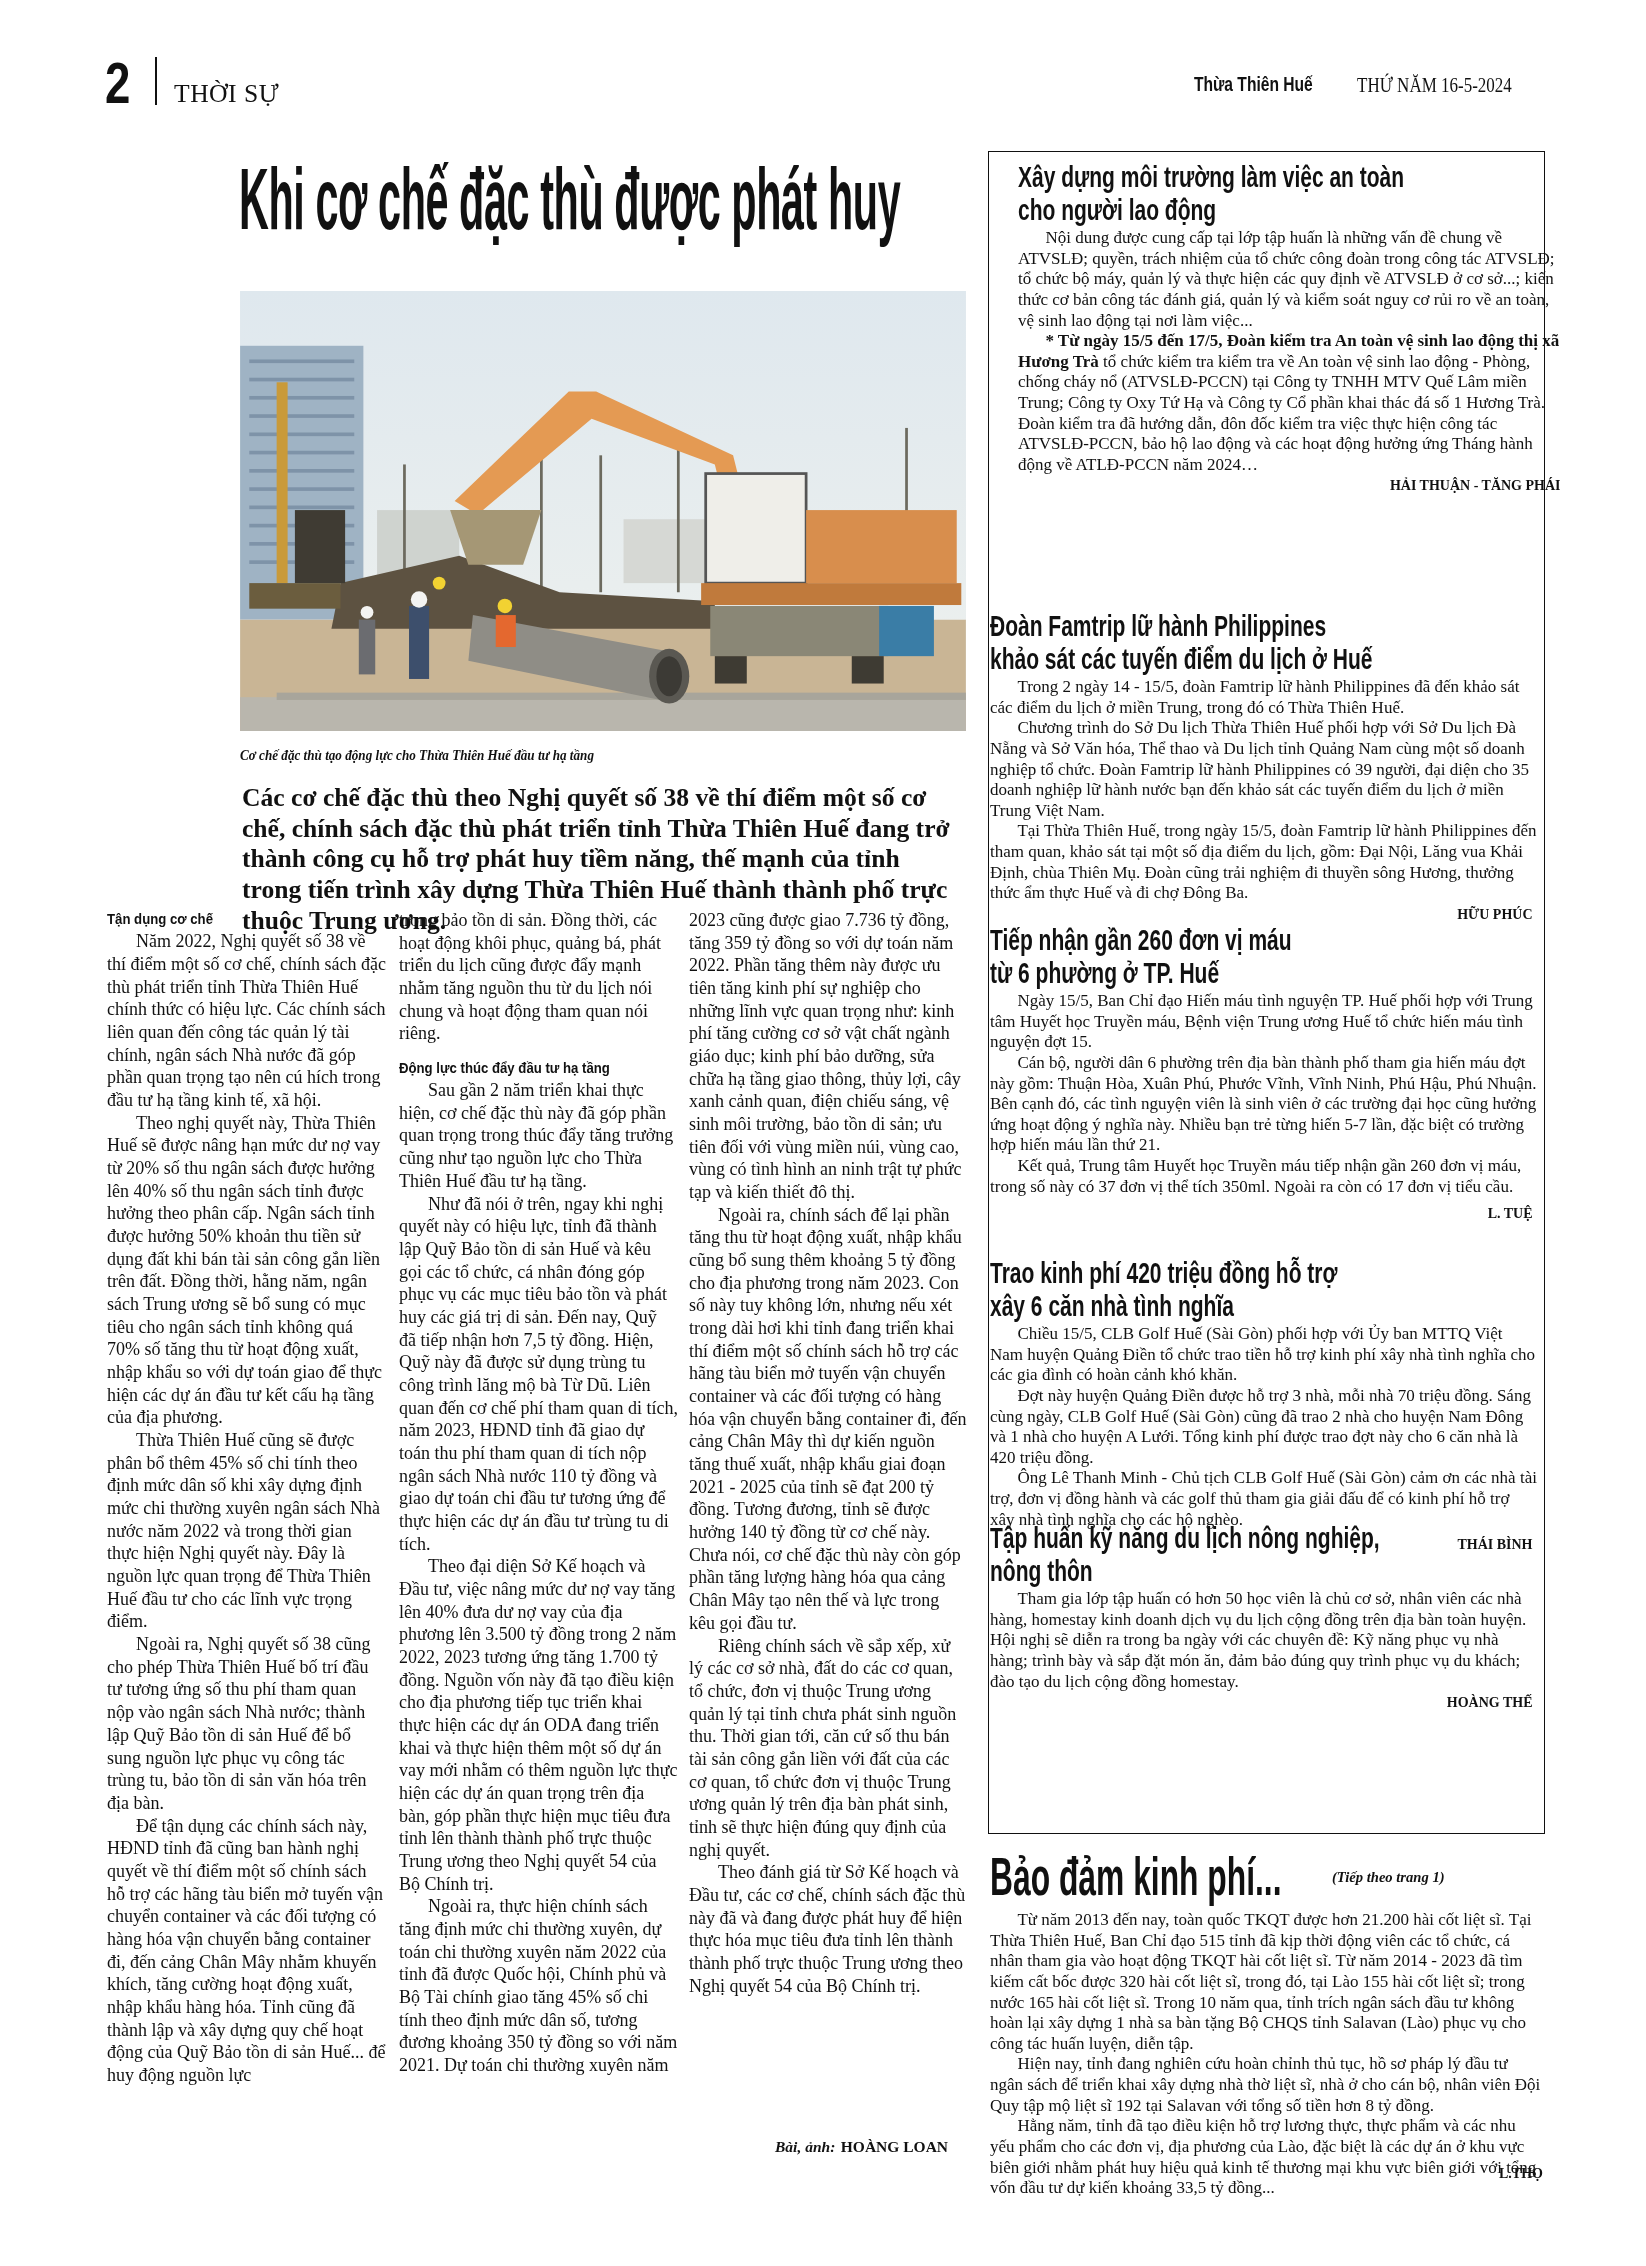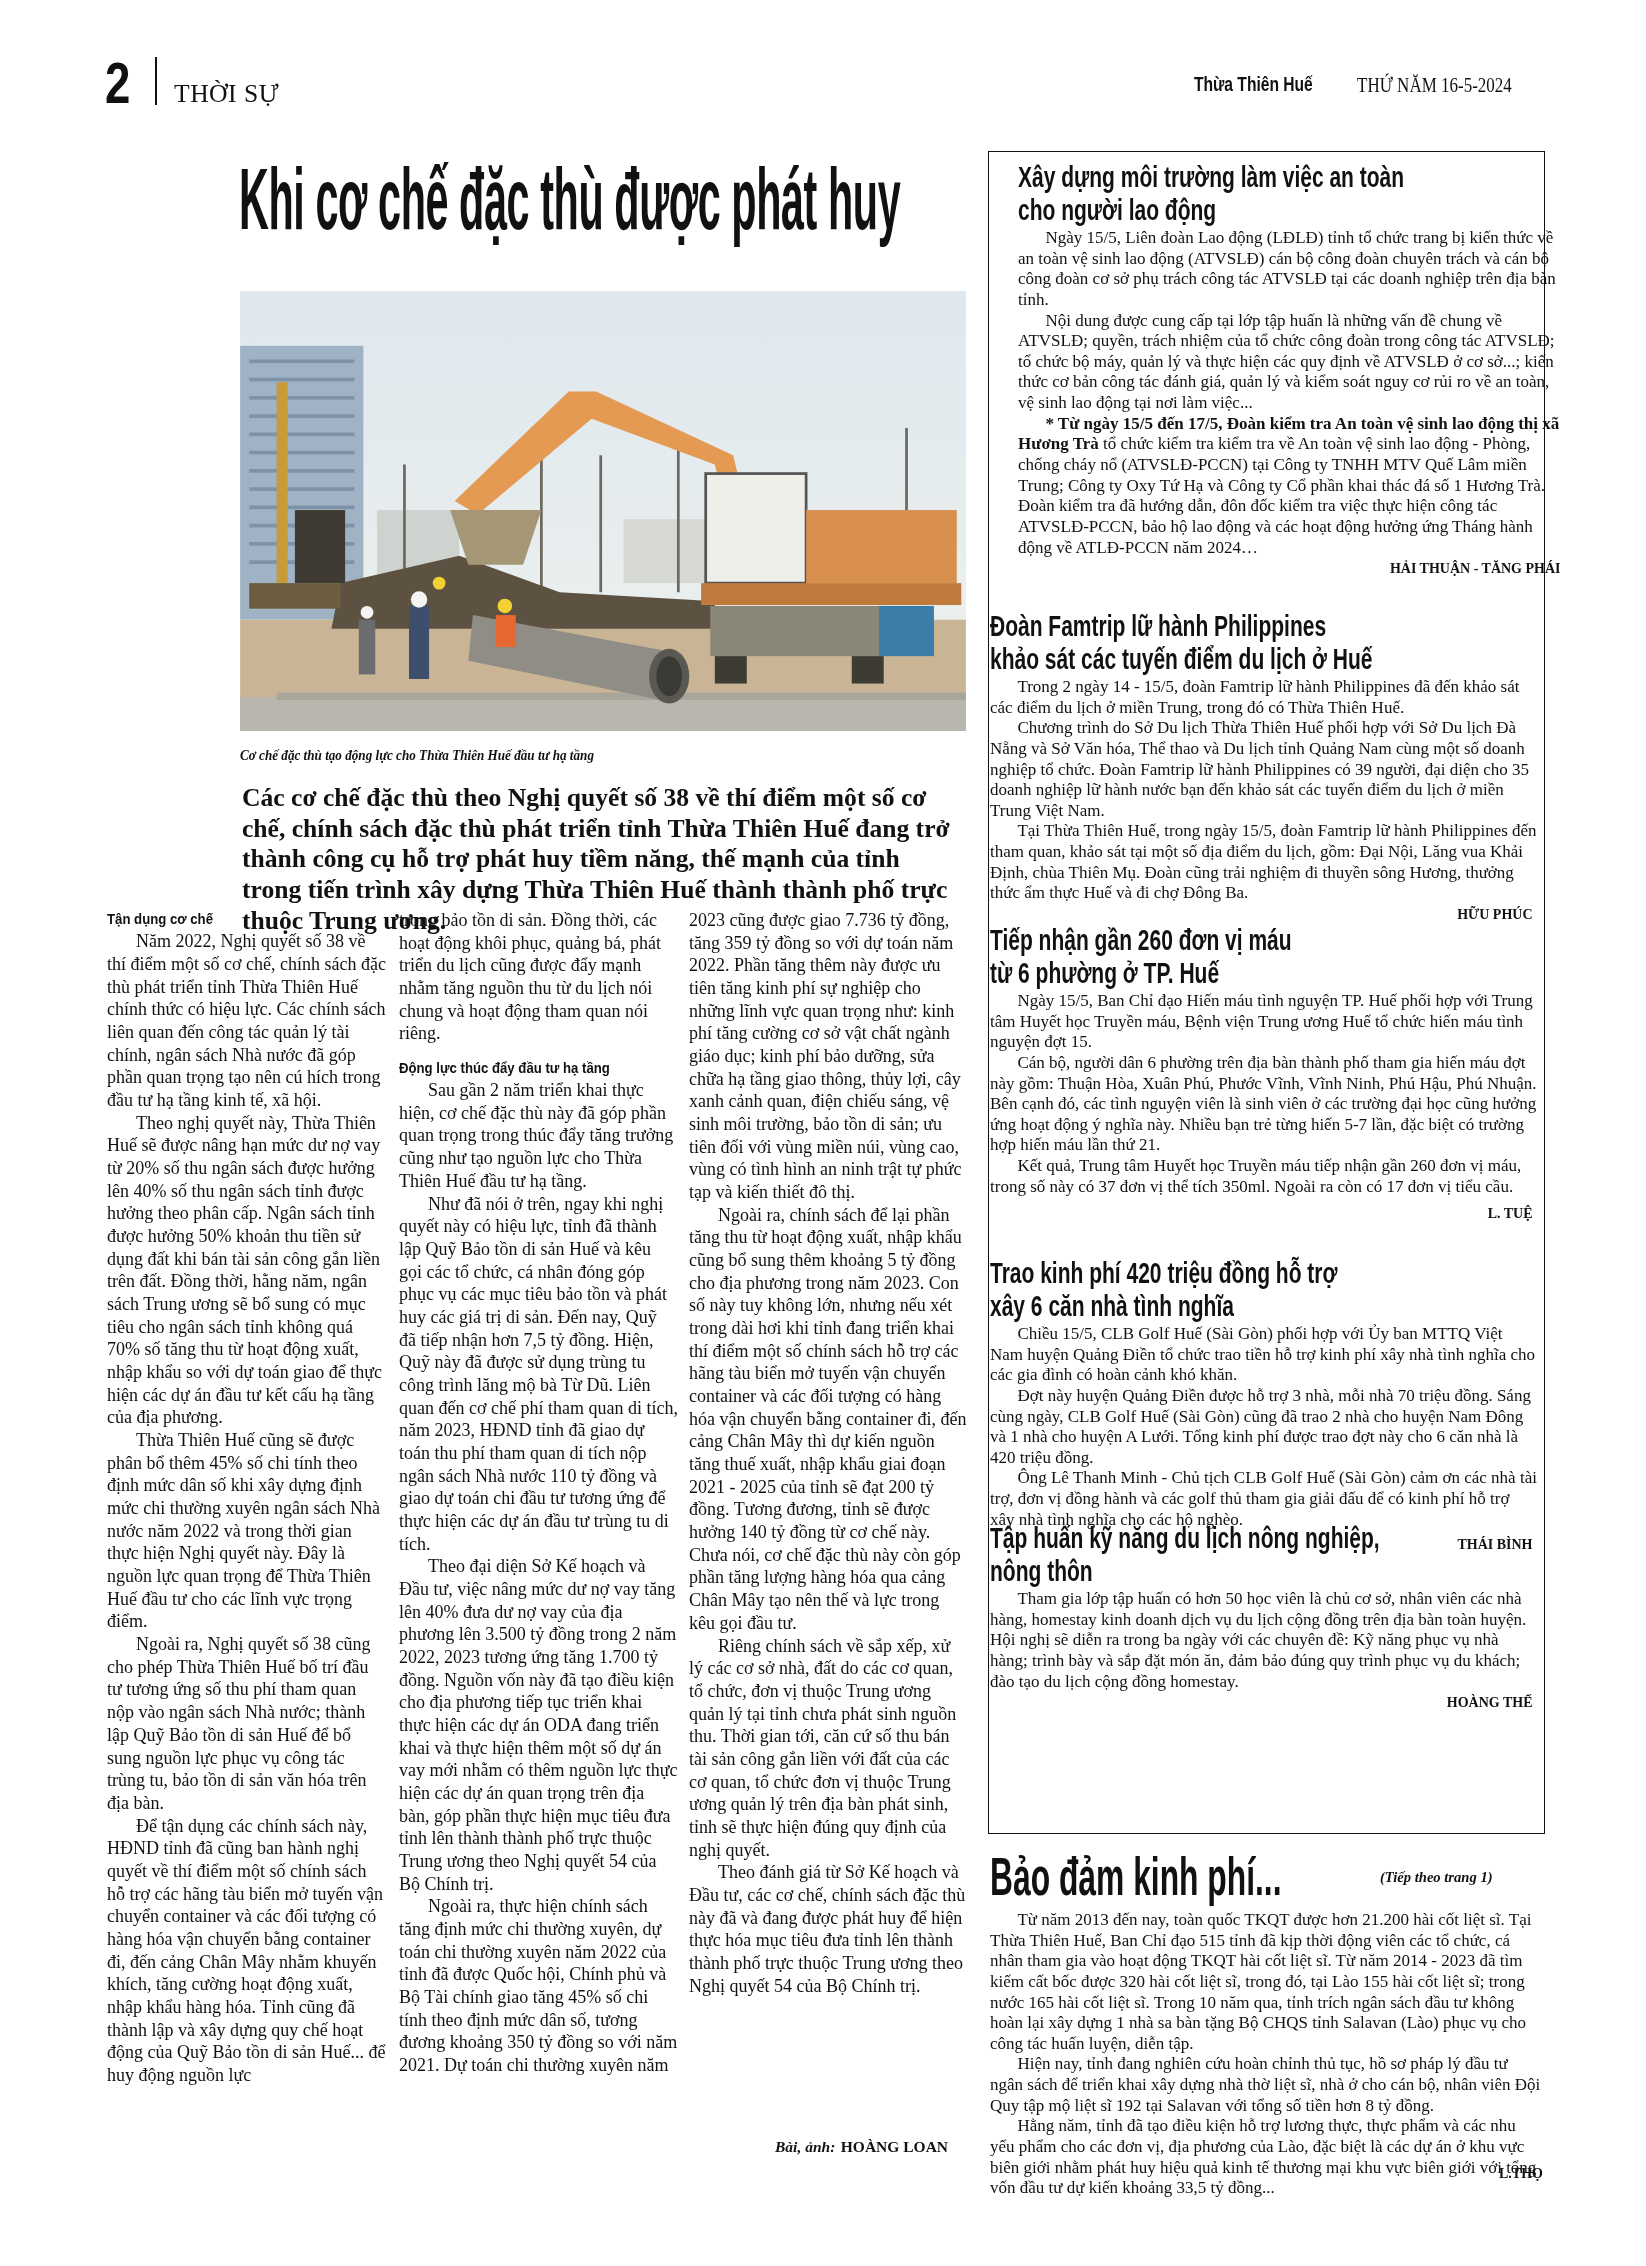--- a/index.html
+++ b/index.html
@@ -33,21 +33,21 @@
   .brief .htwrap { height:68px; overflow:visible; }
   .brief p { margin:0; text-indent:27.4px; }
   .brief .author { text-align:right; font-weight:bold; font-size:14px; margin-top:1.8px; padding-right:5.5px; }
   .b1 { top:160px;padding-left:28px; }
   .b2 { top:609px; }
   .b3 { top:923px; }
   .b4 { top:1256px; }
   .b5 { top:1521px; }
 
   .cont-title { left:990px; top:1850px; font-family:"Liberation Sans", sans-serif; font-weight:bold; font-size:53px; line-height:1; white-space:nowrap; transform:scaleX(0.6); transform-origin:left top; }
-  .cont-note { left:1380px; top:1869px; font-size:14.6px; font-style:italic; font-weight:bold; white-space:nowrap; }
+  .cont-note { left:1332px; top:1869px; font-size:14.6px; font-style:italic; font-weight:bold; white-space:nowrap; }
   .cont-body { left:990px; top:1855px; width:553px; font-size:17px; line-height:1.215; padding-top:55px; }
   .cont-body p { margin:0; text-indent:27.4px; }
   .cont-author { left:1499px; top:2166px; font-weight:bold; font-size:14px; }
 </style>
 </head>
 <body>
 
 <div class="abs masthead-num">2</div>
 <div class="abs masthead-sep"></div>
 <div class="abs masthead-section">THỜI SỰ</div>
@@ -160,21 +160,20 @@
   <i>Bài, ảnh:</i><b>HOÀNG LOAN</b>
 </div>
 
 <div class="abs box"></div>
 
 <div class="brief b1">
   <div class="htwrap">
     <h2>Xây dựng môi trường làm việc an toàn</h2>
     <h2>cho người lao động</h2>
   </div>
-  <p>Ngày 15/5, Liên đoàn Lao động (LĐLĐ) tỉnh tổ chức trang bị kiến thức về an toàn vệ sinh lao động (ATVSLĐ) cán bộ công đoàn chuyên trách và cán bộ công đoàn cơ sở phụ trách công tác ATVSLĐ tại các doanh nghiệp trên địa bàn tỉnh.</p>
   <p>Nội dung được cung cấp tại lớp tập huấn là những vấn đề chung về ATVSLĐ; quyền, trách nhiệm của tổ chức công đoàn trong công tác ATVSLĐ; tổ chức bộ máy, quản lý và thực hiện các quy định về ATVSLĐ ở cơ sở...; kiến thức cơ bản công tác đánh giá, quản lý và kiểm soát nguy cơ rủi ro về an toàn, vệ sinh lao động tại nơi làm việc...</p>
   <p><b>* Từ ngày 15/5 đến 17/5, Đoàn kiểm tra An toàn vệ sinh lao động thị xã Hương Trà</b><span> tổ chức kiểm tra kiểm tra về An toàn vệ sinh lao động - Phòng, chống cháy nổ (ATVSLĐ-PCCN) tại Công ty TNHH MTV Quế Lâm miền Trung; Công ty Oxy Tứ Hạ và Công ty Cổ phần khai thác đá số 1 Hương Trà. Đoàn kiểm tra đã hướng dẫn, đôn đốc kiểm tra việc thực hiện công tác ATVSLĐ-PCCN, bảo hộ lao động và các hoạt động hưởng ứng Tháng hành động về ATLĐ-PCCN năm 2024…</span></p>
   <div class="author">HẢI THUẬN - TĂNG PHÁI</div>
 </div>
 
 <div class="brief b2">
   <div class="htwrap">
     <h2>Đoàn Famtrip lữ hành Philippines</h2>
     <h2>khảo sát các tuyến điểm du lịch ở Huế</h2>
   </div>

